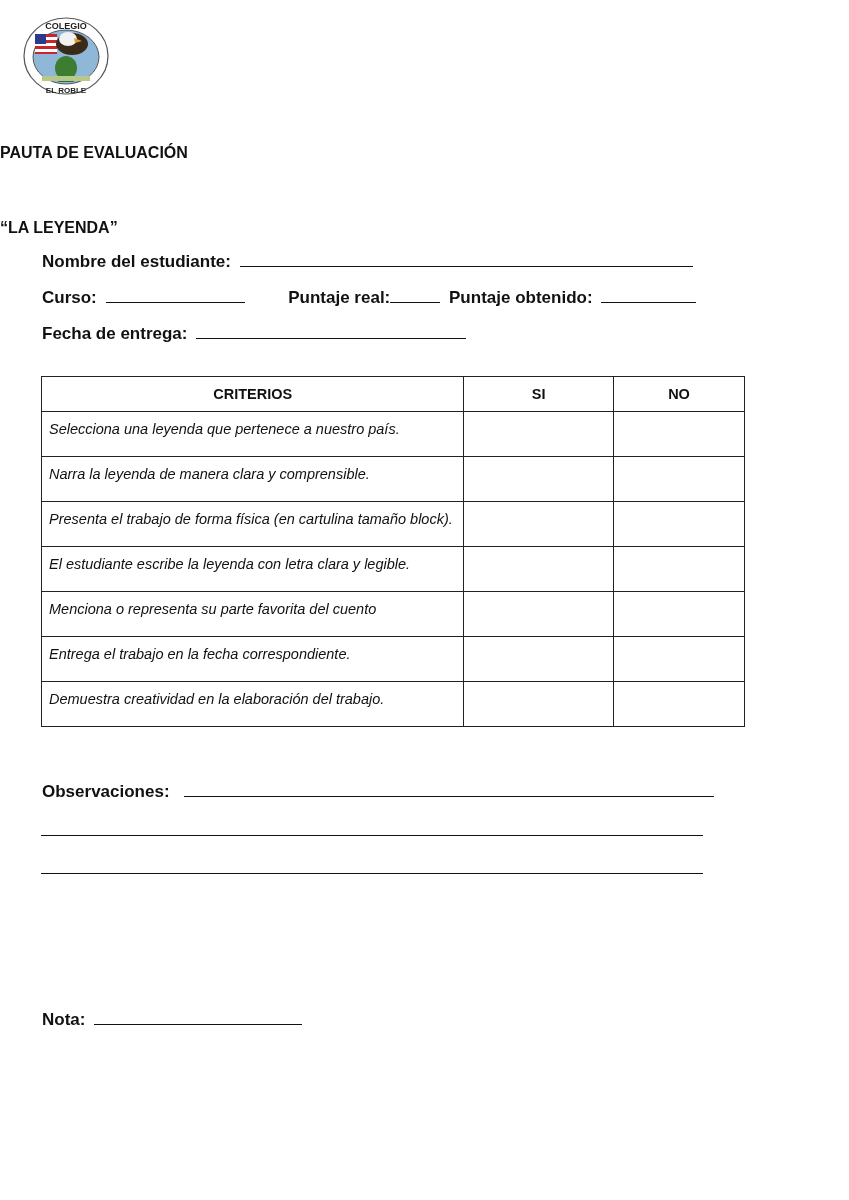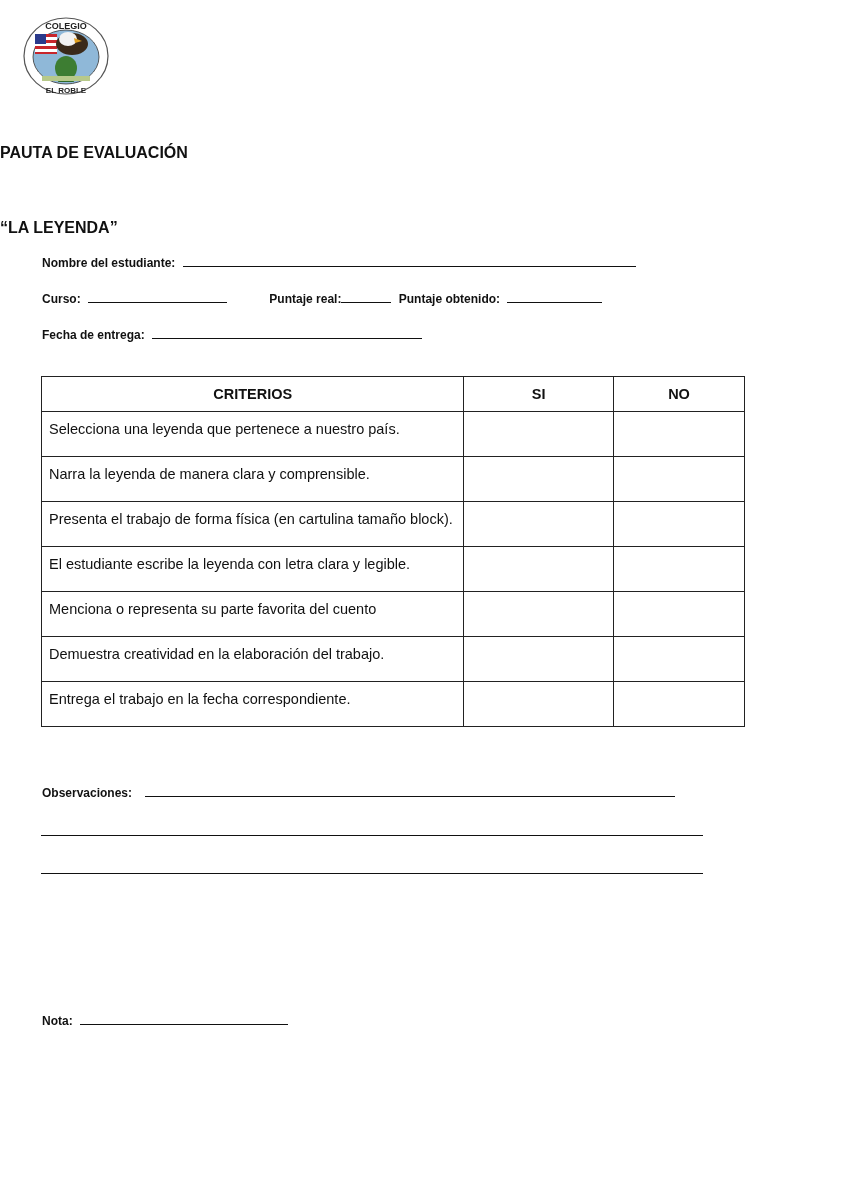--- a/index.html
+++ b/index.html
@@ -10,36 +10,36 @@
     .logo {
       position: absolute; left: 22px; top: 16px; width: 88px; height: 80px;
     }
     .title {
       position: absolute; left: 0; width: 849px; 
       font-weight: bold; font-size: 16px;
     }
     .title.t1 { top: 144px; }
     .title.t2 { top: 189px; margin-top: 30px; }
     .field-line {
-      position: absolute; left: 42px; font-size: 12px; font-weight: bold;
+      position: absolute; left: 42px; font-size: 17px; font-weight: bold;
       white-space: nowrap;
     }
     .blank {
       display: inline-block; border-bottom: 1.5px solid #111; height: 14px;
       vertical-align: baseline; margin-left: 4px;
     }
     table.crit {
       position: absolute; left: 41px; top: 376px; width: 704px;
       border-collapse: collapse; font-size: 14.5px;
     }
     table.crit th, table.crit td {
       border: 1.5px solid #222; padding: 0 7px;
     }
     table.crit th { font-weight: bold; height: 34px; text-align: center; }
-    table.crit td.txt { text-align: justify; line-height: 21px; padding-top: 7px; padding-bottom: 16px; }
+    table.crit td.txt { text-align: justify; line-height: 21px; padding-top: 7px; padding-bottom: 16px; font-style: italic; }
     .col-crit { width: 433px; }
     .col-si { width: 145px; }
     .col-no { width: 124px; }
     .obs-line {
       position: absolute; left: 41px; width: 662px; border-bottom: 1.5px solid #111;
     }
   </style>
 </head>
 <body>
 
@@ -112,26 +112,26 @@
       <td class="txt">El estudiante escribe la leyenda con letra clara y legible.</td>
       <td></td>
       <td></td>
     </tr>
     <tr>
       <td class="txt">Menciona o representa su parte favorita del cuento</td>
       <td></td>
       <td></td>
     </tr>
     <tr>
-      <td class="txt">Demuestra creatividad en la elaboración del trabajo.</td>
+      <td class="txt">Entrega el trabajo en la fecha correspondiente.</td>
       <td></td>
       <td></td>
     </tr>
     <tr>
-      <td class="txt">Entrega el trabajo en la fecha correspondiente.</td>
+      <td class="txt">Demuestra creatividad en la elaboración del trabajo.</td>
       <td></td>
       <td></td>
     </tr>
   </tbody>
 </table>
 
 <div class="field-line" style="top:782px;">
   <span>Observaciones:</span>
   <span class="blank" style="width:530px; margin-left:10px;"></span>
 </div>

